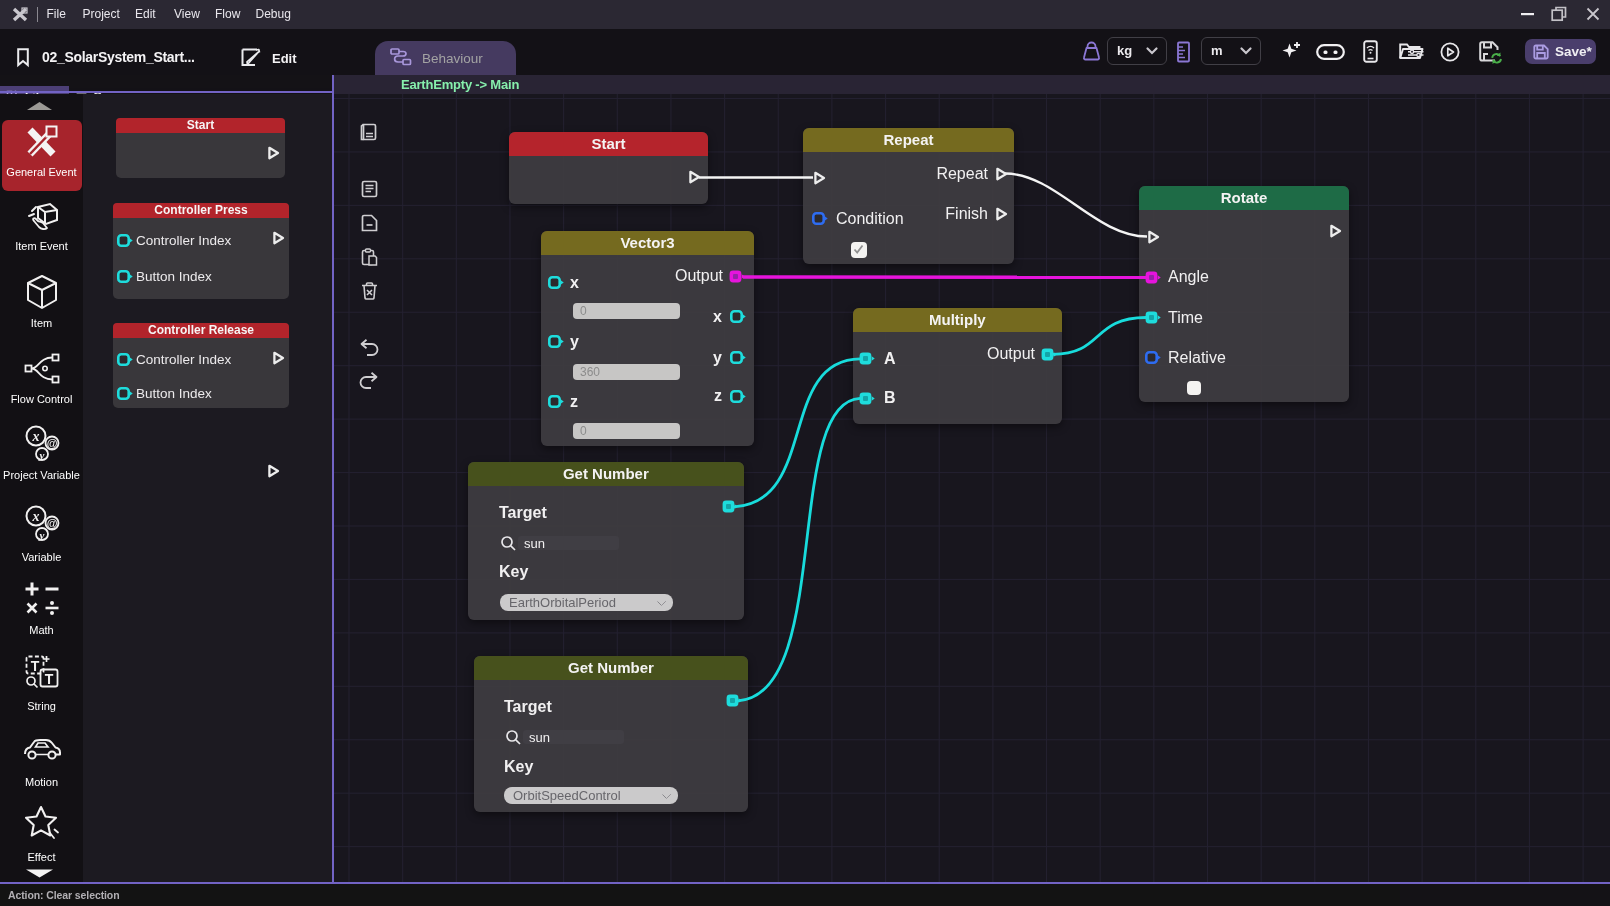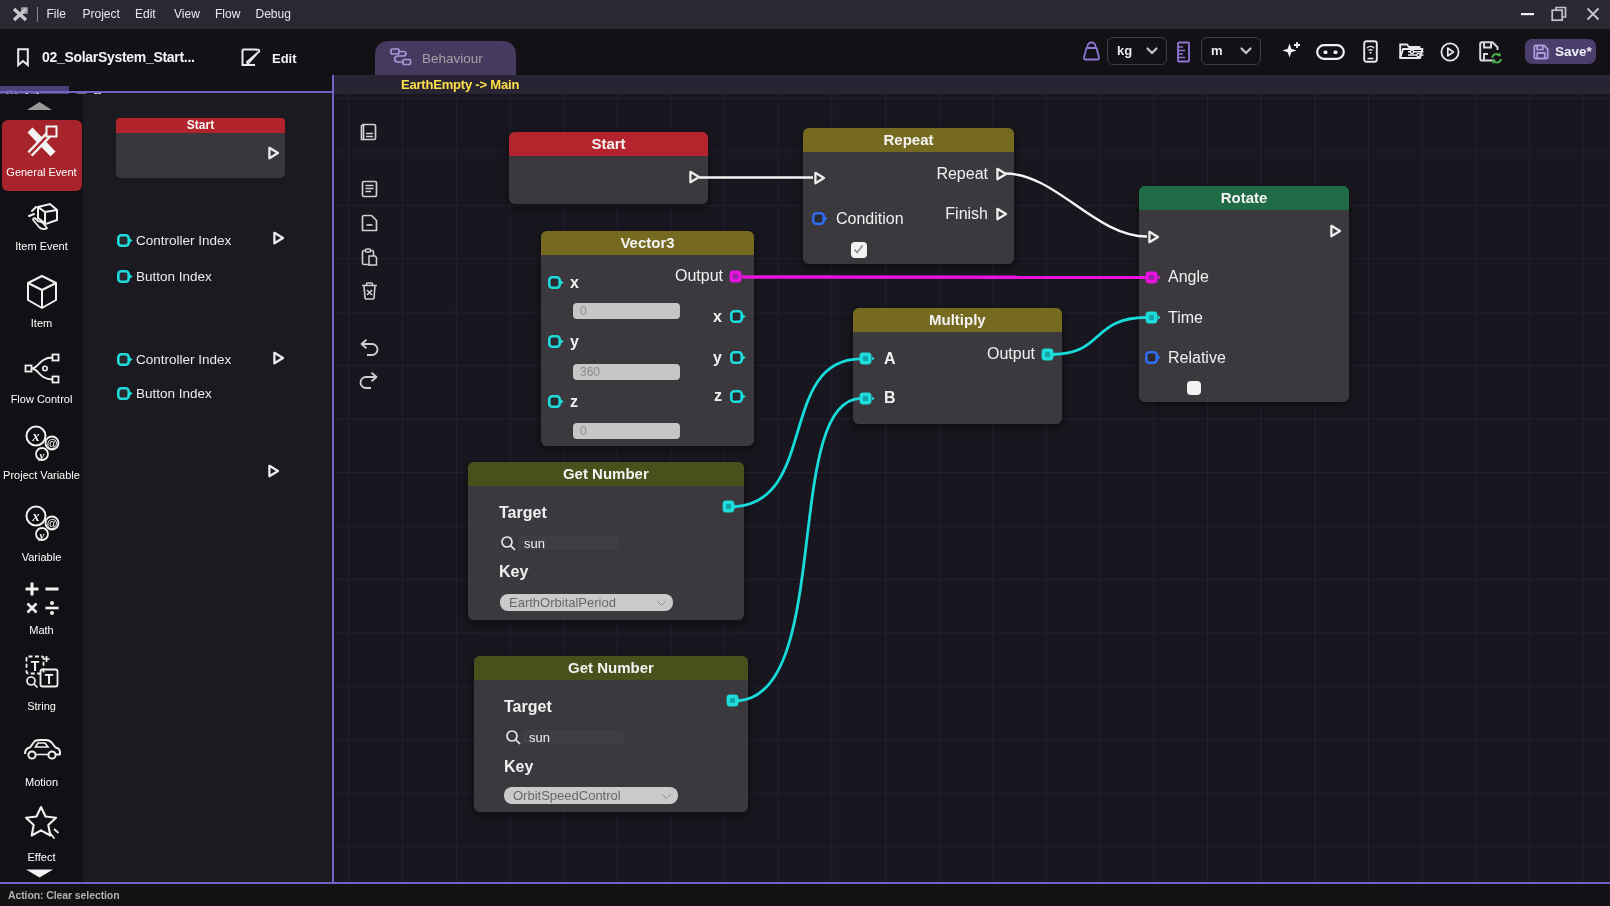--- a/index.html
+++ b/index.html
@@ -4,21 +4,21 @@
 <style>
 *{margin:0;padding:0;box-sizing:border-box;}
 html,body{width:1610px;height:906px;overflow:hidden;}
 body{background:#141216;font-family:"Liberation Sans",sans-serif;position:relative;}
 .abs{position:absolute;}
 #titlebar{position:absolute;left:0;top:0;width:1610px;height:29px;background:#2b2833;}
 .menu{position:absolute;top:0;height:29px;line-height:29px;color:#e9e7ed;font-size:12px;}
 #bar2{position:absolute;left:0;top:29px;width:1610px;height:46px;background:#131116;}
 #tabrow{position:absolute;left:0;top:88px;width:334px;height:19px;background:#131116;}
 #crumb{position:absolute;left:334px;top:75px;width:1276px;height:19px;background:#292434;}
-#crumb span{position:absolute;left:27px;top:0;line-height:19px;color:#fde047;font-size:13px;font-weight:bold;letter-spacing:-0.2px;padding-left:40px;}
+#crumb span{position:absolute;left:27px;top:0;line-height:19px;color:#86efac;font-size:13px;font-weight:bold;letter-spacing:-0.2px;padding-left:40px;}
 #libtab{position:absolute;left:0;top:-2px;width:69px;height:21px;background:#4c3f76;}
 #underline{position:absolute;left:0;top:91px;width:334px;height:2px;background:#7263c5;}
 #vline{position:absolute;left:332px;top:75px;width:2px;height:808px;background:#7263c5;}
 #hline{position:absolute;left:0;top:882px;width:1610px;height:2px;background:#7263c5;}
 #statusbar{position:absolute;left:0;top:884px;width:1400px;height:22px;background:#131313;}
 #statusbar span{position:absolute;left:8px;top:0;line-height:23px;color:#b1afb3;font-size:10.5px;font-weight:bold;letter-spacing:-0.1px;}
 #catbar{position:absolute;left:0;top:94px;width:83px;height:788px;background:#121014;}
 #libpanel{position:absolute;left:83px;top:94px;width:249px;height:788px;background:#1c1a21;}
 #canvas{position:absolute;left:334px;top:94px;width:1276px;height:788px;background-color:#18161e;
  background-image:linear-gradient(to right,#232030 1px,transparent 1px),linear-gradient(to bottom,#232030 1px,transparent 1px);
@@ -260,31 +260,37 @@
       <path d="M2 1.5 L15.5 9.5 L29 1.5 Z" fill="#f4f3f3"></path>
     </svg>
 </div>
 <div id="libpanel">
  <div class="tnode" style="left:33px;top:24px;width:169px;height:60px">
       <div class="tt">Start</div>
     </div>
  <svg class="prt" style="left:183.5px;top:51px" width="13" height="16">
       <use href="#xp"></use>
     </svg>
+ <div class="tnode" style="left:30px;top:109px;width:176px;height:96px">
+      <div class="tt">Controller Press</div>
+    </div>
  <svg class="prt" style="left:33.5px;top:140px;color:#1edcdc" width="16" height="13">
       <use href="#po"></use>
     </svg>
  <span class="lbt" style="left:53px;top:138.5px">Controller Index</span>
  <svg class="prt" style="left:189px;top:135.5px" width="13" height="16">
       <use href="#xp"></use>
     </svg>
  <svg class="prt" style="left:33.5px;top:175.5px;color:#1edcdc" width="16" height="13">
       <use href="#po"></use>
     </svg>
  <span class="lbt" style="left:53px;top:174.5px">Button Index</span>
+ <div class="tnode" style="left:30px;top:229px;width:176px;height:85px">
+      <div class="tt">Controller Release</div>
+    </div>
  <svg class="prt" style="left:33.5px;top:259px;color:#1edcdc" width="16" height="13">
       <use href="#po"></use>
     </svg>
  <span class="lbt" style="left:53px;top:257.5px">Controller Index</span>
  <svg class="prt" style="left:189px;top:256px" width="13" height="16">
       <use href="#xp"></use>
     </svg>
  <svg class="prt" style="left:33.5px;top:292.5px;color:#1edcdc" width="16" height="13">
       <use href="#po"></use>
     </svg>

